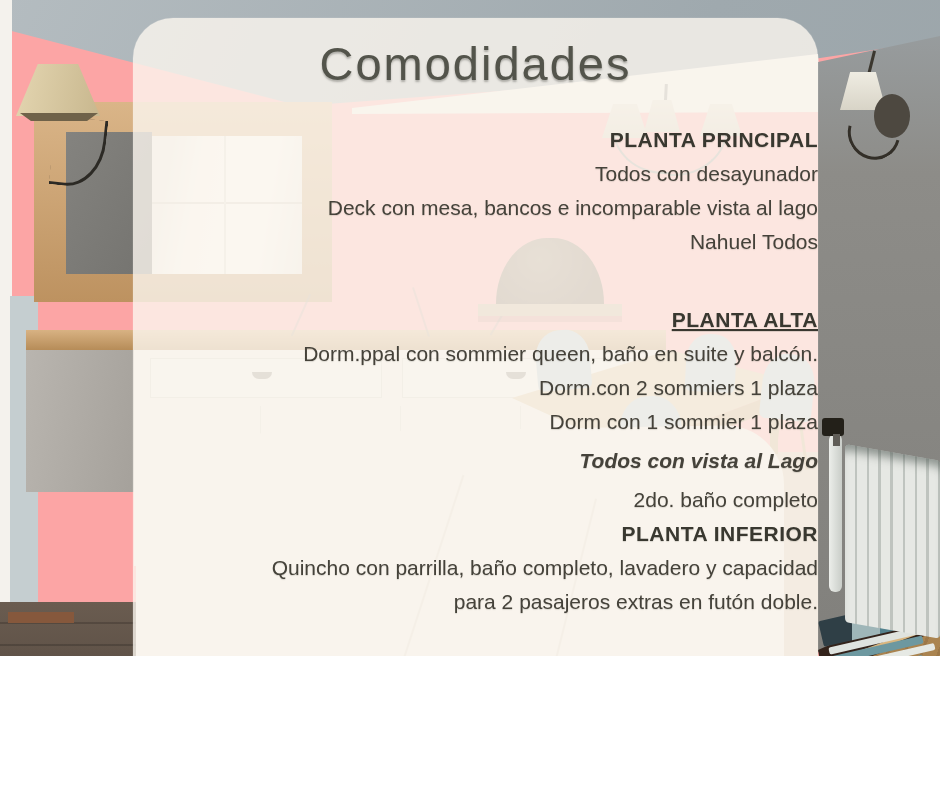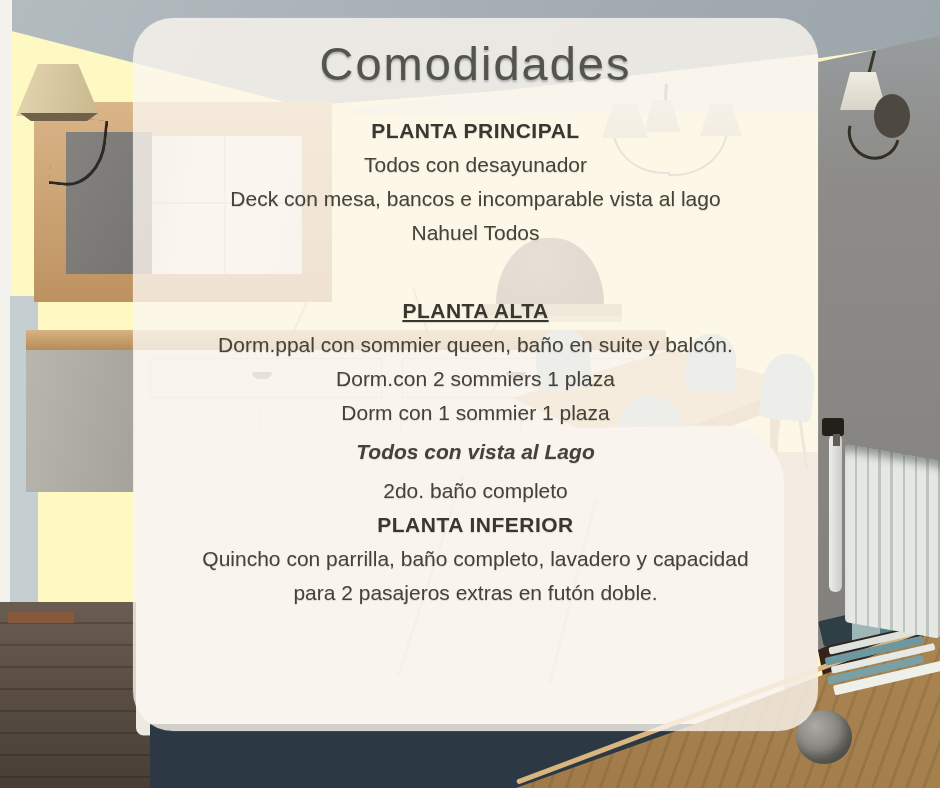--- a/index.html
+++ b/index.html
@@ -1,17 +1,17 @@
 <!DOCTYPE html>
 <html><head>
 <meta charset="utf-8">
 <style>
   html,body{margin:0;padding:0;background:#fff;}
-  #canvas{position:relative;width:940px;height:788px;overflow:hidden;
-          background:#fef9c3;font-family:"Liberation Sans",sans-serif;}
+  #canvas{position:relative;width:940px;height:656px;overflow:hidden;
+          background:#fca5a5;font-family:"Liberation Sans",sans-serif;}
   .layer{position:absolute;left:0;top:0;width:940px;height:788px;}
   .abs{position:absolute;}
 
   
   .ceiling{background:linear-gradient(115deg,#b4bcc0,#9fa9ae 55%,#9aa3a7);
     clip-path:polygon(0 0,940px 0,940px 40px,700px 76px,300px 106px,0 28px);}
   .beam-wedge{background:#f0ede7;
     clip-path:polygon(352px 108px,818px 54px,822px 112px,352px 114px);}
   .right-wall{background:linear-gradient(#9aa0a3 0%,#8d8c88 22%,#84837f 70%,#7d7c78 100%);
     clip-path:polygon(818px 62px,940px 36px,940px 652px,818px 652px);}
@@ -124,21 +124,21 @@
     background:#4d4840;filter:blur(.6px);}
   .sconce-curl{left:848px;top:106px;width:46px;height:48px;border:3px solid rgba(0,0,0,0);
     border-left-color:#332f28;border-bottom-color:#332f28;border-radius:50%;
     transform:rotate(-30deg);}
 
   
   .card{position:absolute;left:133px;top:18px;width:685px;height:713px;border-radius:40px;
     background:rgba(251,246,239,.80);box-shadow:0 0 0 .5px rgba(255,255,255,.15);}
   .card-title{margin-top:20px;text-align:center;font-size:47px;line-height:52px;
     letter-spacing:2px;color:#53544b;text-shadow:0 2px 2px rgba(60,60,55,.35);}
-  .card-lines{margin-top:24px;text-align:center;color:#45423a;font-size:21px;
+  .card-lines{margin-top:33px;text-align:right;color:#45423a;font-size:21px;
     text-shadow:0 1px 1px rgba(80,75,65,.18);}
   .line{line-height:34px;}
   .line.header{font-weight:bold;color:#393830;letter-spacing:.5px;}
   .line.emphasis{font-weight:bold;font-style:italic;margin:5px 0;}
   .gap-before{margin-top:44px;text-decoration:underline;}
 </style>
 </head>
 <body>
 
 <div id="canvas">

